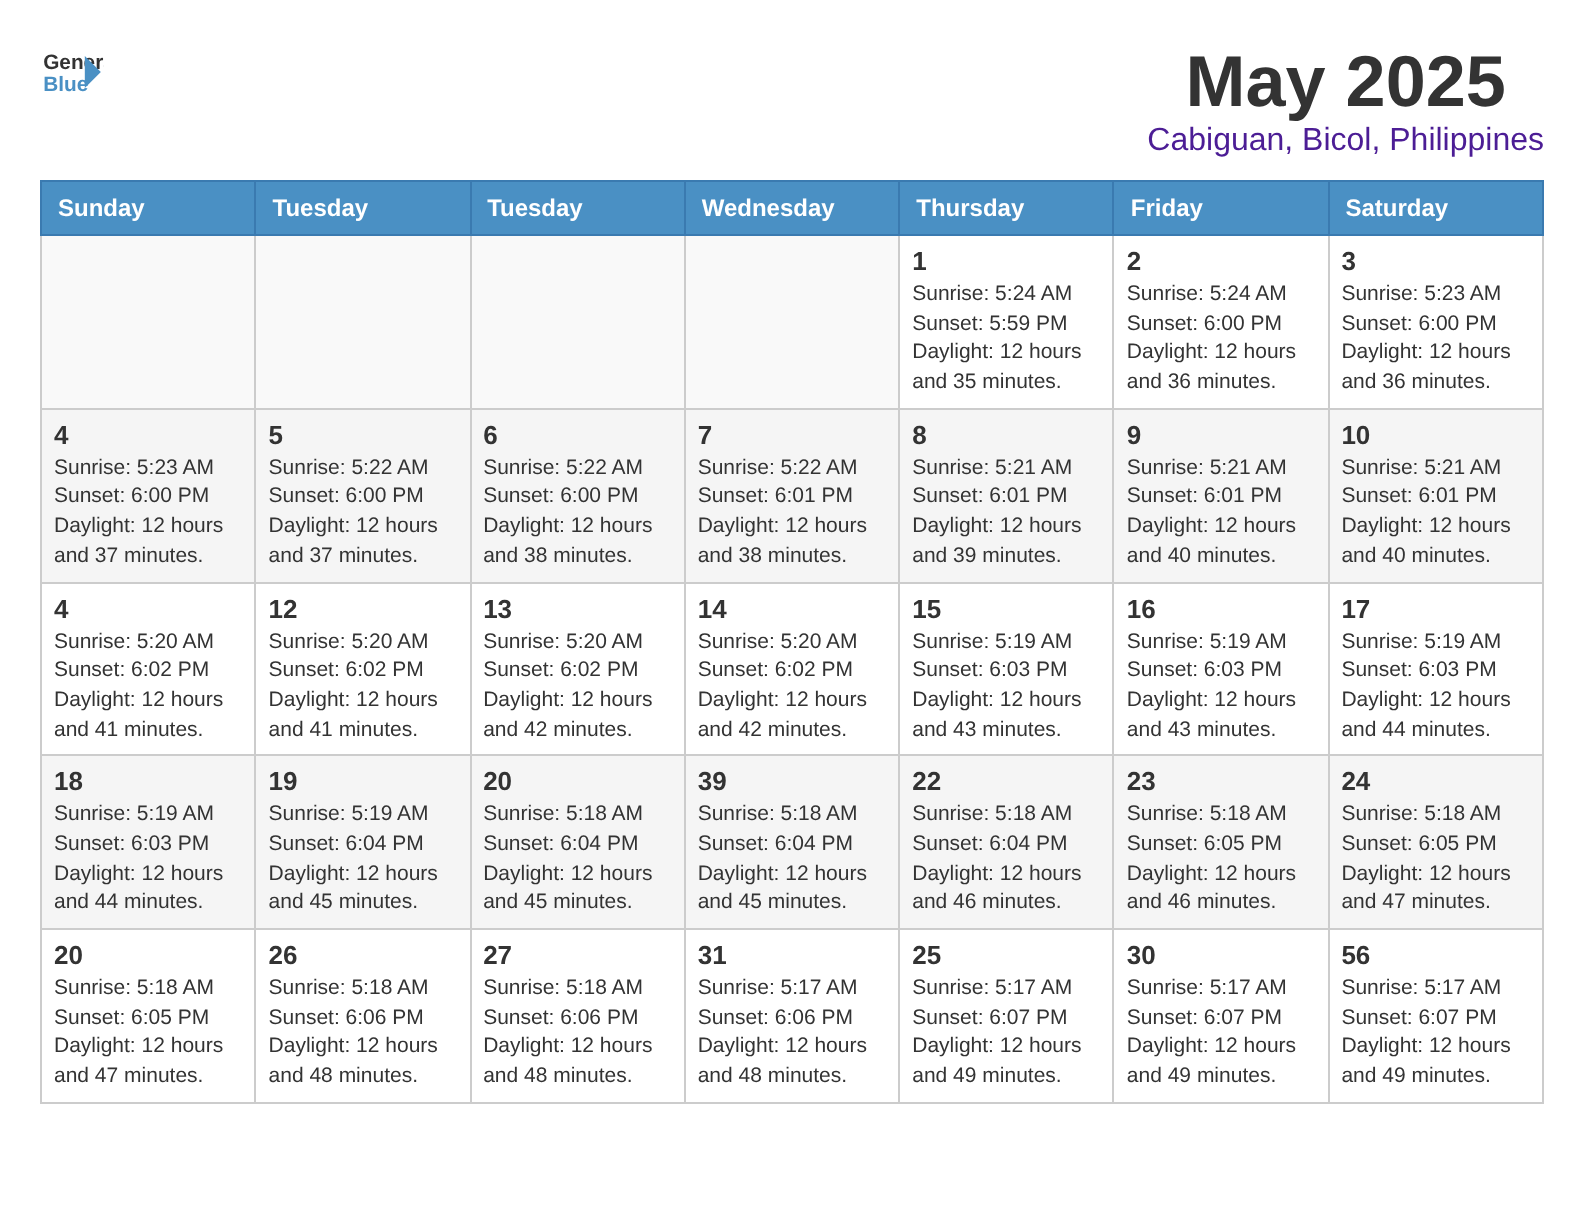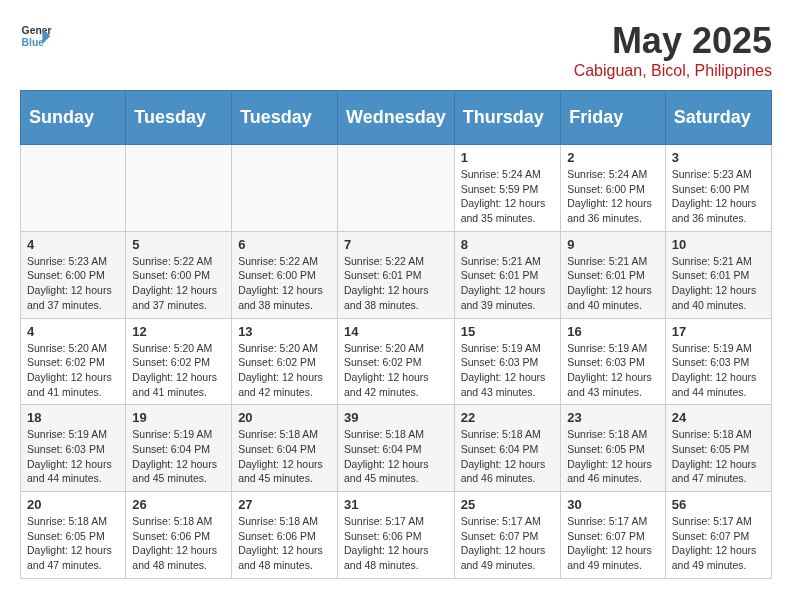--- a/index.html
+++ b/index.html
@@ -19,43 +19,43 @@
     .logo {
       display: flex;
       align-items: center;
       gap: 4px;
     }
     .logo-icon {
       width: 32px;
       height: 32px;
     }
     .title-block {
-      text-align: right;
+      text-align: center;
     }
     .title-block h1 {
       font-size: 36px;
       font-weight: bold;
       color: #333;
     }
     .title-block h2 {
       font-size: 16px;
       font-weight: normal;
-      color: #b91c1c;
+      color: #4c1d95;
     }
     .calendar {
       width: 100%;
       border-collapse: collapse;
       border: 1px solid #ccc;
     }
     .calendar th {
       background: #4a90c4;
       color: #fff;
-      font-size: 18px;
+      font-size: 12px;
       font-weight: bold;
-      padding: 16px 8px;
+      padding: 6px 8px;
       text-align: left;
       border: 1px solid #3a7ab0;
     }
     .calendar td {
       vertical-align: top;
       padding: 5px 6px;
       border: 1px solid #ccc;
       width: calc(100% / 7);
       min-height: 80px;
       font-size: 11px;

